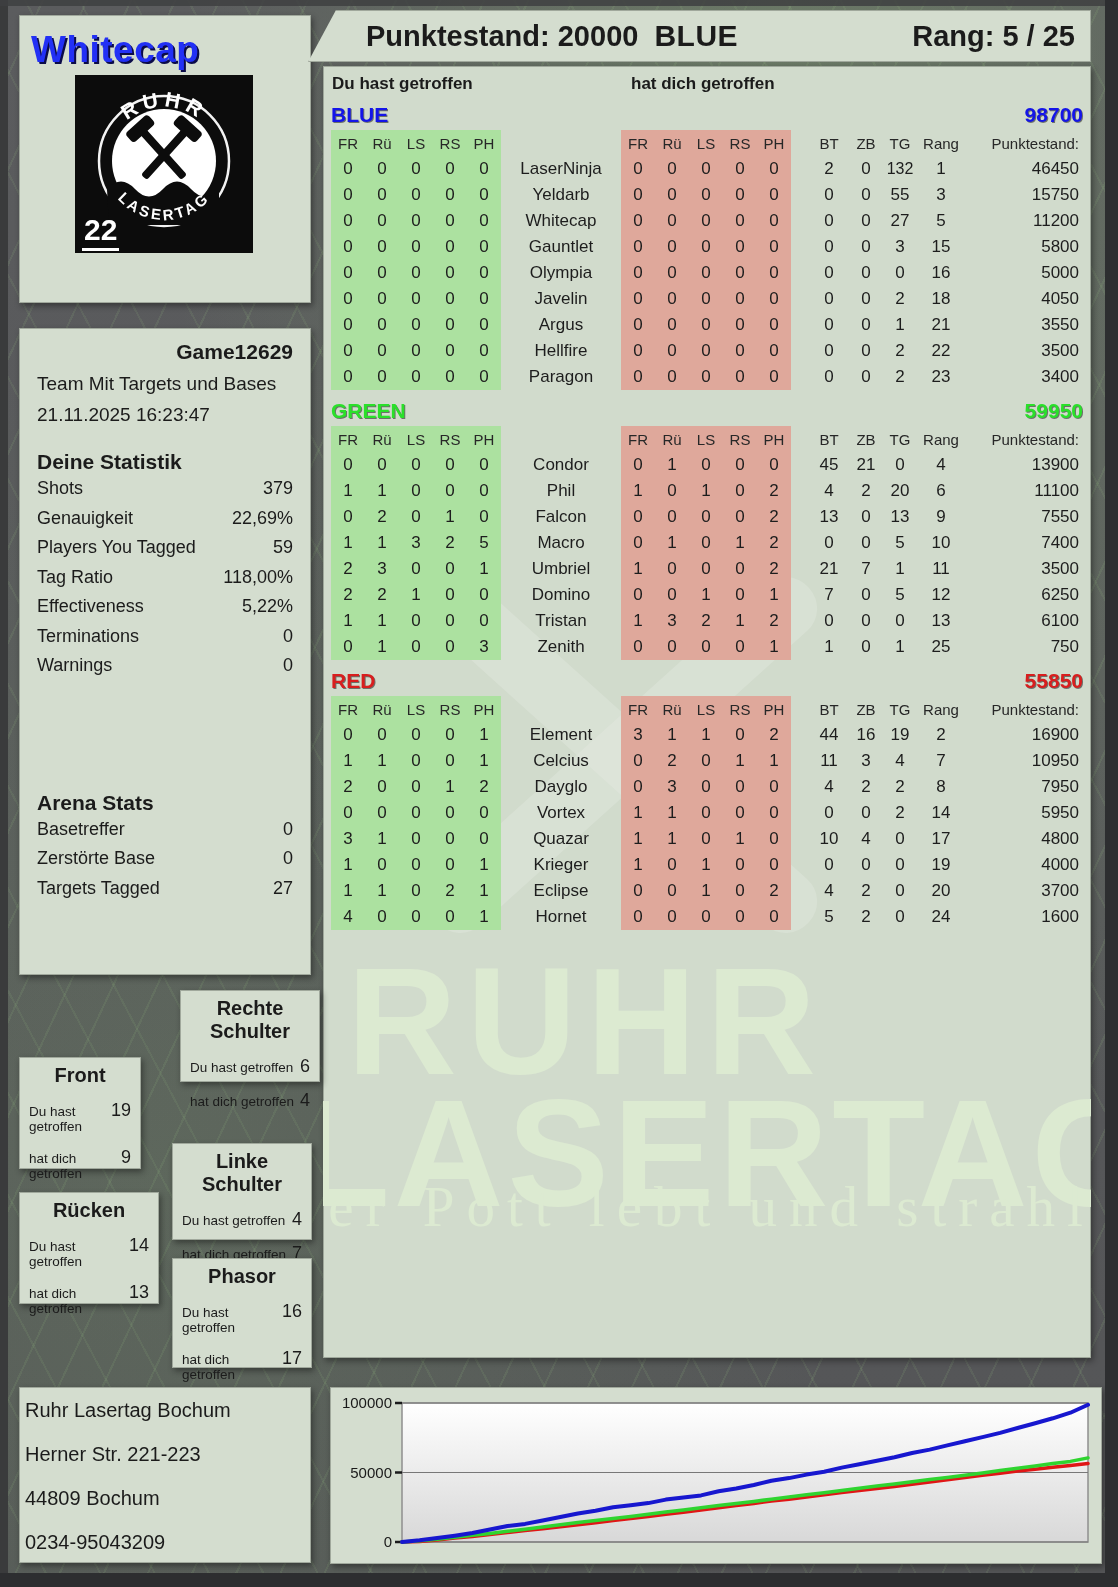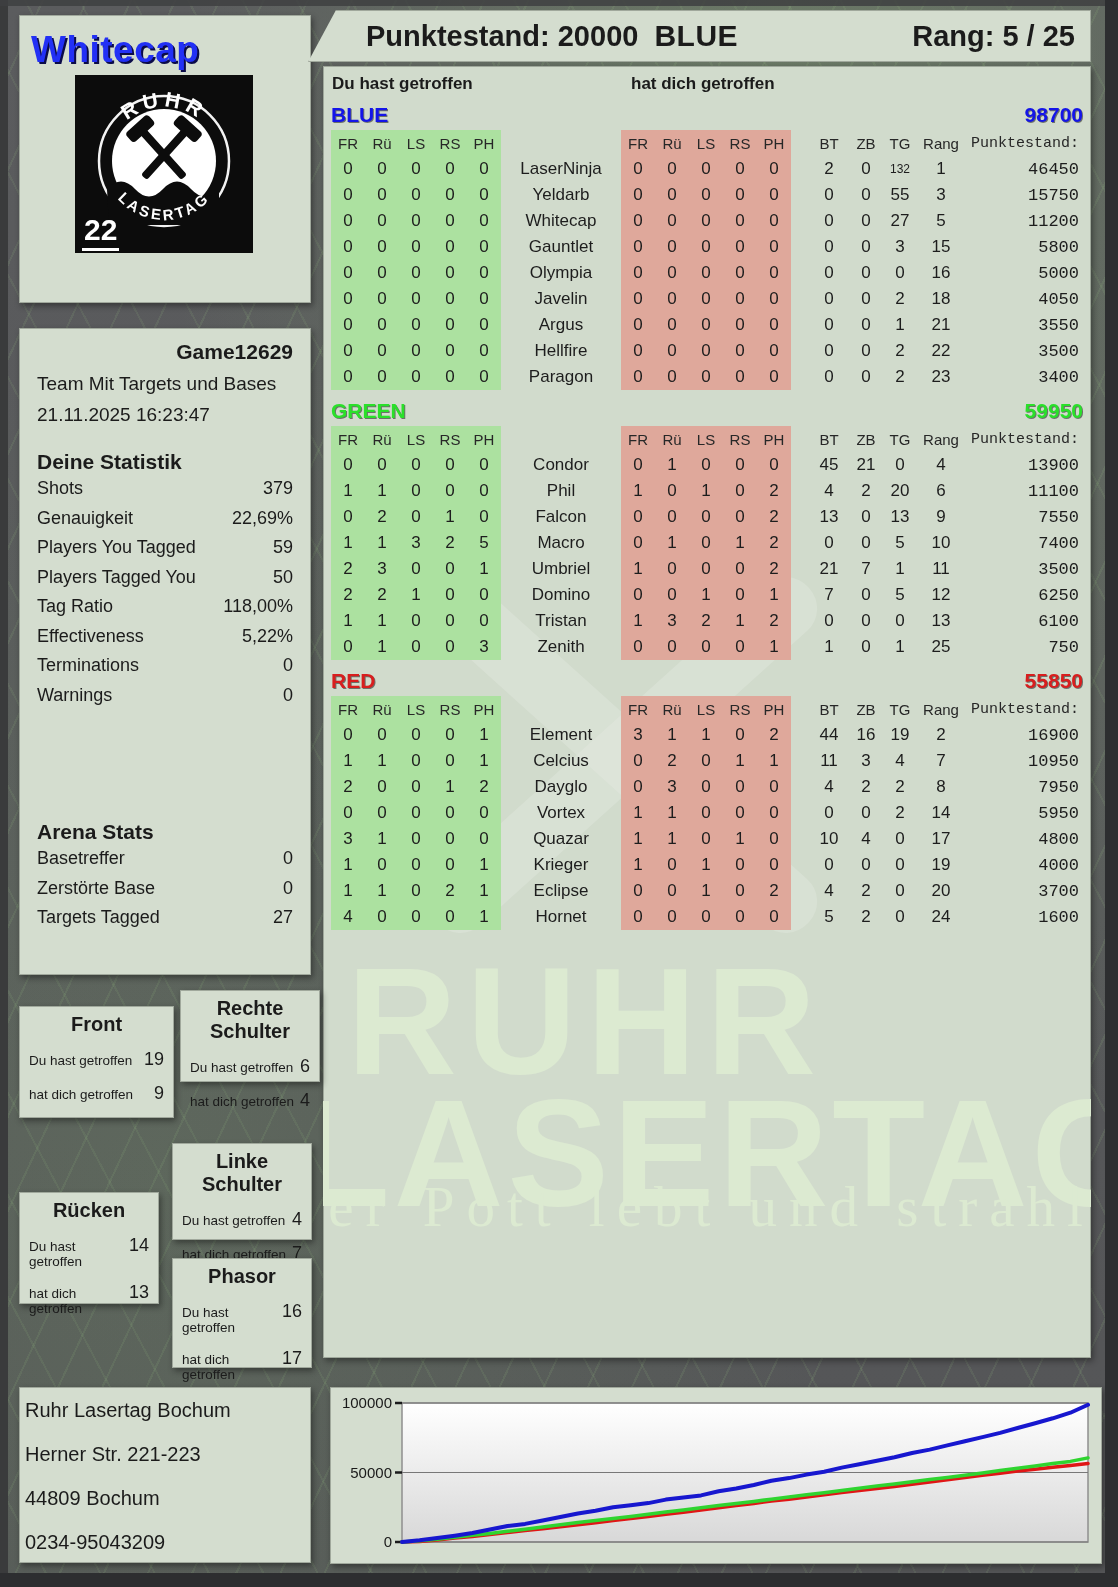--- a/index.html
+++ b/index.html
@@ -35,22 +35,22 @@
   #hits-given-header{left:9px;}
   #hits-received-header{left:308px;}
   #teams{position:absolute;left:8px;top:34px;width:752px;z-index:2;}
   .team + .team{margin-top:6px;}
   .team-header{display:flex;justify-content:space-between;align-items:center;height:30px;font-size:21px;font-weight:bold;text-shadow:1px 1px 0 rgba(25,25,25,0.55);}
   .trow{display:grid;grid-template-columns:repeat(5,34px) 120px repeat(5,34px) 18px 40px 34px 34px 48px 116px;height:26px;}
   .c{display:flex;align-items:center;justify-content:center;font-size:17px;color:#1d1d1d;}
   .c.green{background:#ace1a0;}
   .c.red{background:#dfa89b;}
   .c.hdr{font-size:15px;color:#272727;}
-  .c.pts{justify-content:flex-end;padding-right:2px;font-family:Liberation Mono, monospace;}
-  .c.small{font-size:12px;}
+  .c.pts{justify-content:flex-end;padding-right:2px;}
+  .c.small{font-size:16px;}
   
   .wm{position:absolute;color:#dcead1;font-weight:bold;z-index:1;white-space:nowrap;}
   #watermark-ruhr{left:24px;top:868px;font-size:152px;letter-spacing:10px;}
   #watermark-lasertag{left:-26px;top:1000px;font-size:152px;letter-spacing:4px;}
   #watermark-slogan{left:-48px;top:1108px;font-size:57px;letter-spacing:12px;font-weight:normal;
     font-family:"Liberation Serif","DejaVu Serif",serif;color:#dcead1;}
   .wm-x{position:absolute;left:90px;top:470px;width:420px;height:440px;z-index:0;opacity:0.5;}
   .wm-x::before,.wm-x::after{content:"";position:absolute;left:-40px;top:188px;width:500px;height:62px;background:rgba(255,255,255,0.30);border-radius:30px;}
   .wm-x::before{transform:rotate(42deg);}
   .wm-x::after{transform:rotate(-42deg);}
@@ -63,21 +63,21 @@
   .sec-title{font-size:21px;font-weight:bold;}
   #your-stats-title{margin-top:24px;}
   .srow{display:flex;justify-content:space-between;align-items:center;height:29.5px;font-size:18px;}
   #arena-stats-title{margin-top:110px;}
   
   .zone{padding:7px 10px 0 10px;}
   .zone .ztitle{text-align:center;font-size:20px;font-weight:bold;}
   .zrow{display:flex;justify-content:space-between;align-items:baseline;margin-top:13px;}
   .zrow .zl{font-size:13.5px;}
   .zrow .zv{font-size:18px;}
-  #zone-front{left:19px;top:1006px;width:155px;height:112px;}
+  #zone-front{left:19px;top:1057px;width:122px;height:112px;}
   #zone-ruecken{left:19px;top:1192px;width:140px;height:112px;}
   #zone-rechte{left:180px;top:990px;width:140px;height:92px;}
   #zone-linke{left:172px;top:1127px;width:140px;height:97px;margin-top:16px;}
   #zone-phasor{left:172px;top:1258px;width:140px;height:110px;}
   
   #footer-panel{left:19px;top:1387px;width:292px;height:176px;padding:12px 6px;}
   .f-line{font-size:20px;margin-bottom:21px;}
   #chart-panel{left:330px;top:1387px;width:772px;height:177px;}
 </style>
 </head>
@@ -697,24 +697,20 @@
         </div>
         <div class="srow">
           <span>Genauigkeit</span>
           <span>22,69%</span>
         </div>
         <div class="srow">
           <span>Players You Tagged</span>
           <span>59</span>
         </div>
         <div class="srow">
-          <span>Players Tagged You</span>
-          <span>50</span>
-        </div>
-        <div class="srow">
           <span>Tag Ratio</span>
           <span>118,00%</span>
         </div>
         <div class="srow">
           <span>Effectiveness</span>
           <span>5,22%</span>
         </div>
         <div class="srow">
           <span>Terminations</span>
           <span>0</span>

